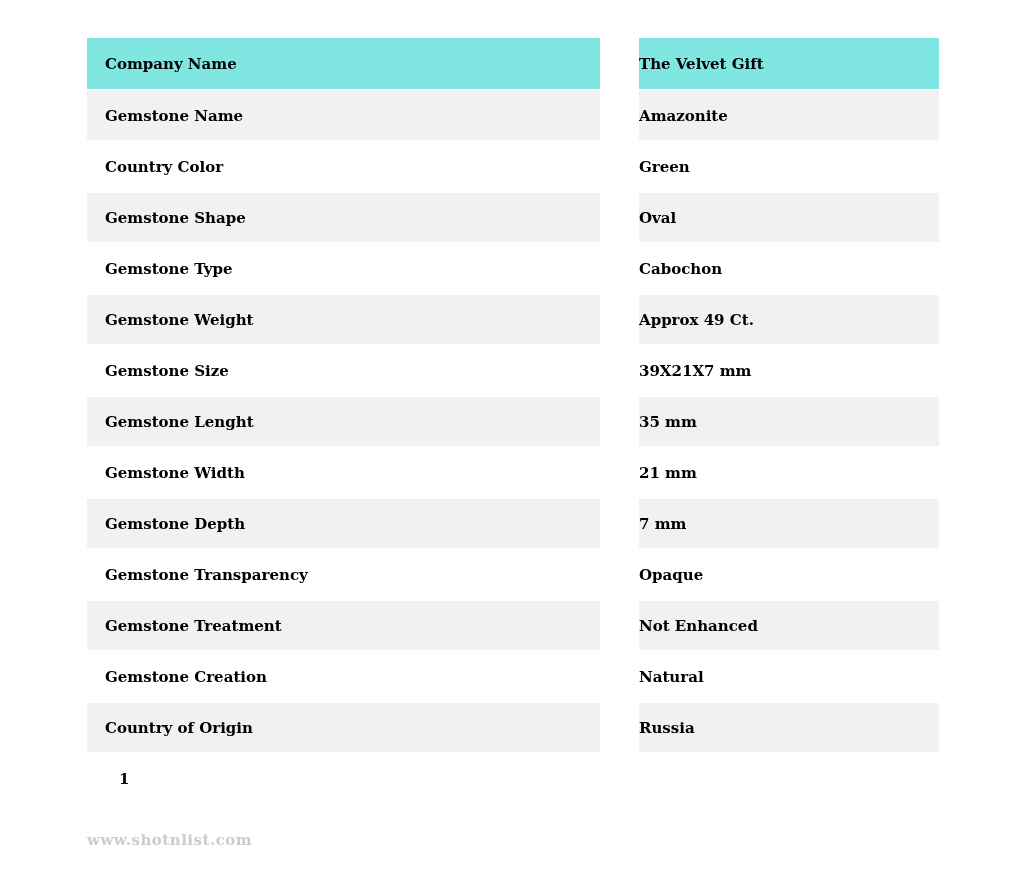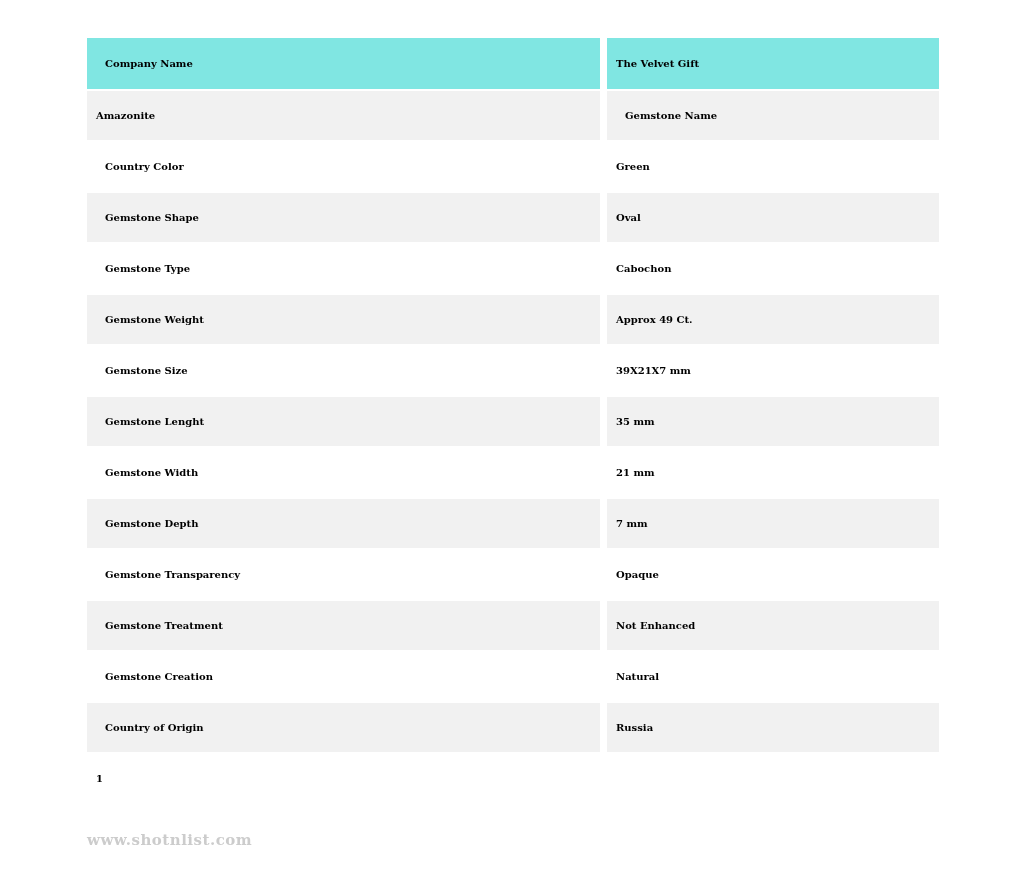--- a/index.html
+++ b/index.html
@@ -32,27 +32,27 @@
     margin-bottom: 2px;
   }
   .row.header-row {
     height: 51px;
   }
   .cell {
     display: flex;
     align-items: center;
     background: transparent;
     font-weight: bold;
-    font-size: 10px;
+    font-size: 15px;
     color: var(--text-color, #000000);
     white-space: nowrap;
     overflow: hidden;
   }
   .label-cell { padding-left: 18px; }
-  .value-cell { padding-left: 9px; }
+  .value-cell { padding-left: 0; margin-left: 32px; }
   .header-row .cell { background: var(--header-bg, #80e6e2); }
   .row.striped .cell { background: var(--stripe-bg, #f1f1f1); }
   .watermark {
     position: absolute;
     left: 87px;
     top: 831px;
     width: 852px;
     text-align: left;
     font-weight: bold;
     font-size: 15px;
@@ -71,25 +71,25 @@
       <div class="cell label-cell">
         <span>Company Name</span>
       </div>
       <div class="cell value-cell">
         <span>The Velvet Gift</span>
       </div>
     </div>
 
     <div id="rows-container">
         <div class="row striped">
+        <div class="cell label-cell">
+          <span class="lbl">Gemstone Name</span>
+        </div>
         <div class="cell value-cell">
           <span class="val">Amazonite</span>
-        </div>
-        <div class="cell label-cell">
-          <span class="lbl">Gemstone Name</span>
         </div>
       </div>
         <div class="row">
         <div class="cell label-cell">
           <span class="lbl">Country Color</span>
         </div>
         <div class="cell value-cell">
           <span class="val">Green</span>
         </div>
       </div>

